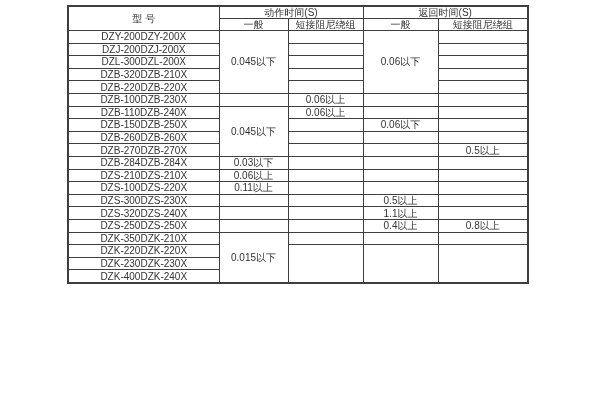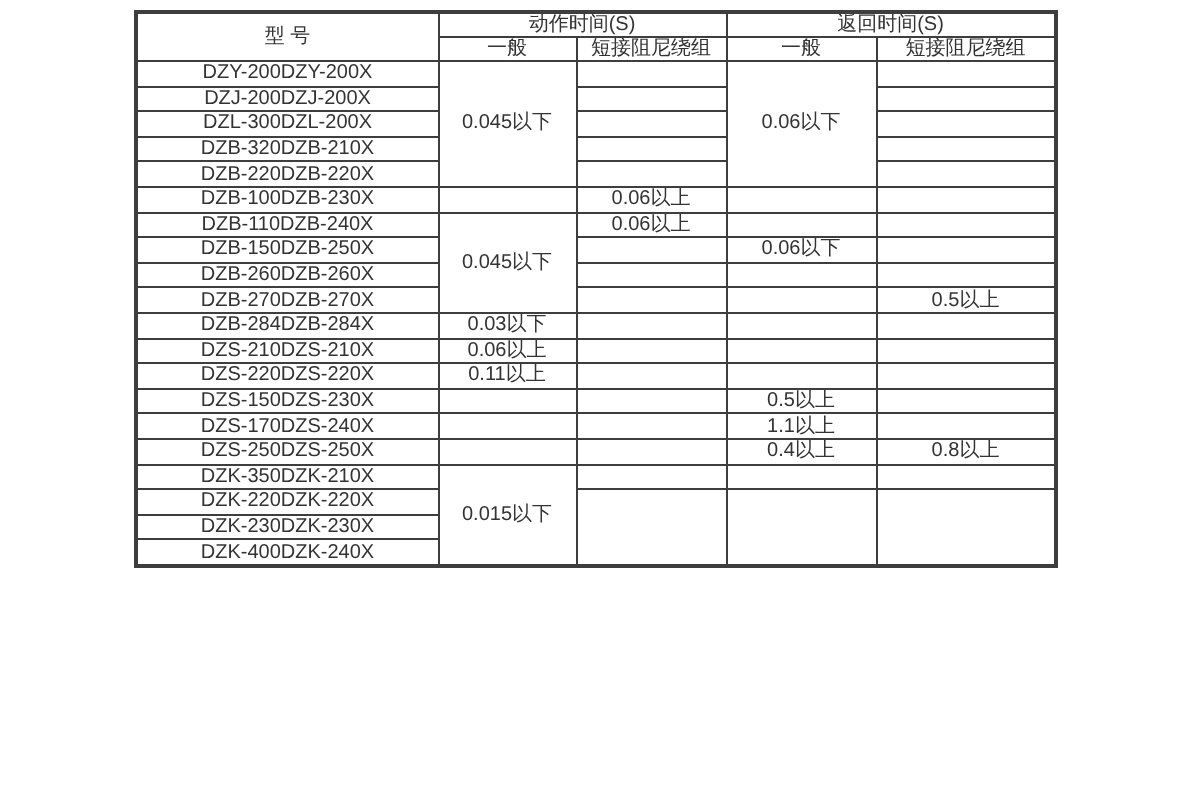--- a/index.html
+++ b/index.html
@@ -140,35 +140,35 @@
           <td></td>
         </tr>
         <tr>
           <td class="model-cell"><span class="m1">DZS-210</span><span class="m2">DZS-210X</span></td>
           <td>0.06以上</td>
           <td></td>
           <td></td>
           <td></td>
         </tr>
         <tr>
-          <td class="model-cell"><span class="m1">DZS-220</span><span class="m2">DZS-220X</span></td>
+          <td class="model-cell"><span class="m1">DZS-100</span><span class="m2">DZS-220X</span></td>
           <td>0.11以上</td>
           <td></td>
           <td></td>
           <td></td>
         </tr>
         <tr>
-          <td class="model-cell"><span class="m1">DZS-150</span><span class="m2">DZS-230X</span></td>
+          <td class="model-cell"><span class="m1">DZS-300</span><span class="m2">DZS-230X</span></td>
           <td></td>
           <td></td>
           <td>0.5以上</td>
           <td></td>
         </tr>
         <tr>
-          <td class="model-cell"><span class="m1">DZS-170</span><span class="m2">DZS-240X</span></td>
+          <td class="model-cell"><span class="m1">DZS-320</span><span class="m2">DZS-240X</span></td>
           <td></td>
           <td></td>
           <td>1.1以上</td>
           <td></td>
         </tr>
         <tr>
           <td class="model-cell"><span class="m1">DZS-250</span><span class="m2">DZS-250X</span></td>
           <td></td>
           <td></td>
           <td>0.4以上</td>

